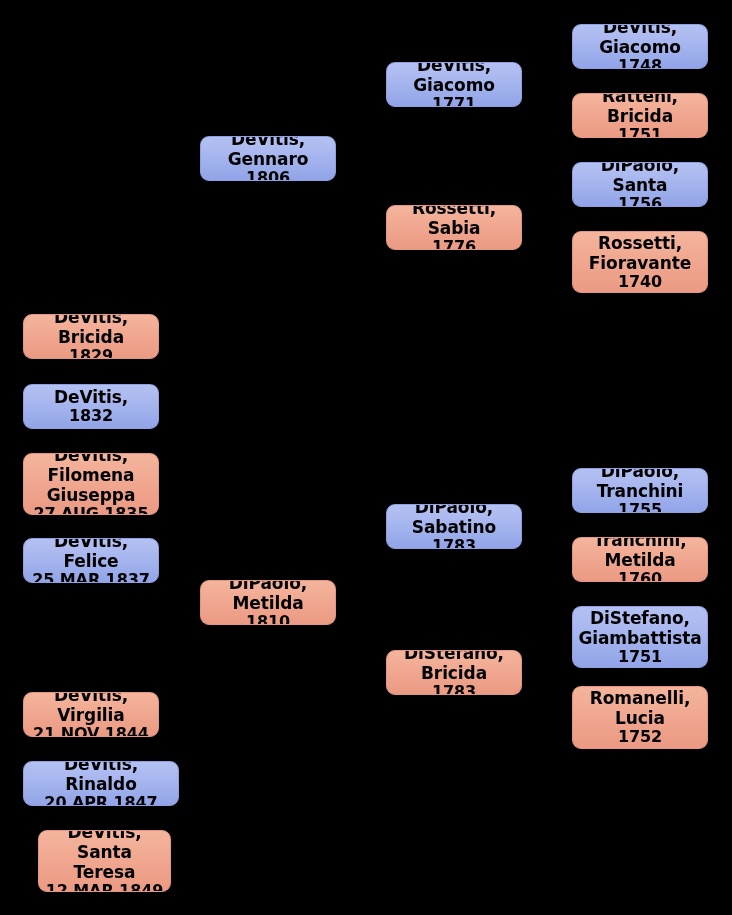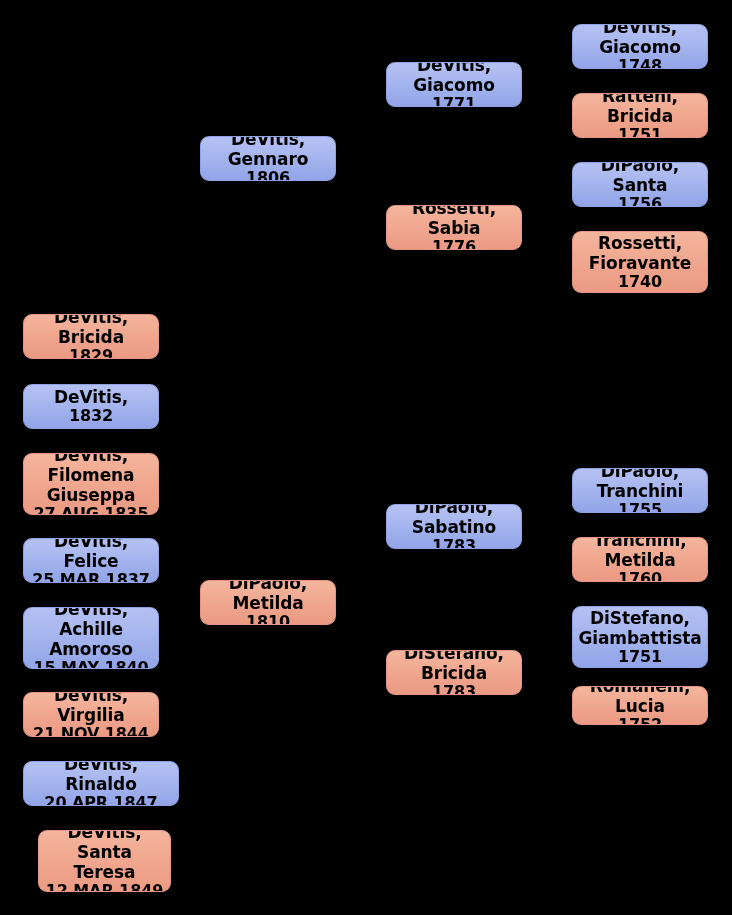--- a/index.html
+++ b/index.html
@@ -111,46 +111,41 @@
     </div>
     <div class="person-box female" style="left: 572px; top: 537px; width: 136px; height: 45px;">
       <span class="person-name">Tranchini, Metilda</span>
       <span class="person-date">1760</span>
     </div>
     <div class="person-box male" style="left: 572px; top: 606px; width: 136px; height: 62px;">
       <span class="person-name">DiStefano,
 Giambattista</span>
       <span class="person-date">1751</span>
     </div>
-    <div class="person-box female" style="left: 572px; top: 686px; width: 136px; height: 39px;">
+    <div class="person-box female" style="left: 572px; top: 686px; width: 136px; height: 63px;">
       <span class="person-name">Romanelli, Lucia</span>
       <span class="person-date">1752</span>
     </div>
     <div class="person-box female" style="left: 23px; top: 314px; width: 136px; height: 45px;">
       <span class="person-name">DeVitis, Bricida</span>
       <span class="person-date">1829</span>
     </div>
     <div class="person-box male" style="left: 23px; top: 384px; width: 136px; height: 45px;">
       <span class="person-name">DeVitis,</span>
       <span class="person-date">1832</span>
     </div>
     <div class="person-box female" style="left: 23px; top: 453px; width: 136px; height: 62px;">
       <span class="person-name">DeVitis, Filomena
 Giuseppa</span>
       <span class="person-date">27 AUG 1835</span>
     </div>
     <div class="person-box male" style="left: 23px; top: 538px; width: 136px; height: 45px;">
       <span class="person-name">DeVitis, Felice</span>
       <span class="person-date">25 MAR 1837</span>
     </div>
-    <div class="person-box male" style="left: 23px; top: 607px; width: 136px; height: 62px;">
-      <span class="person-name">DeVitis, Achille
-Amoroso</span>
-      <span class="person-date">15 MAY 1840</span>
-    </div>
     <div class="person-box female" style="left: 23px; top: 692px; width: 136px; height: 45px;">
       <span class="person-name">DeVitis, Virgilia</span>
       <span class="person-date">21 NOV 1844</span>
     </div>
     <div class="person-box male" style="left: 23px; top: 761px; width: 156px; height: 45px;">
       <span class="person-name">DeVitis, Rinaldo</span>
       <span class="person-date">20 APR 1847</span>
     </div>
     <div class="person-box female" style="left: 38px; top: 830px; width: 133px; height: 62px;">
       <span class="person-name">DeVitis, Santa

